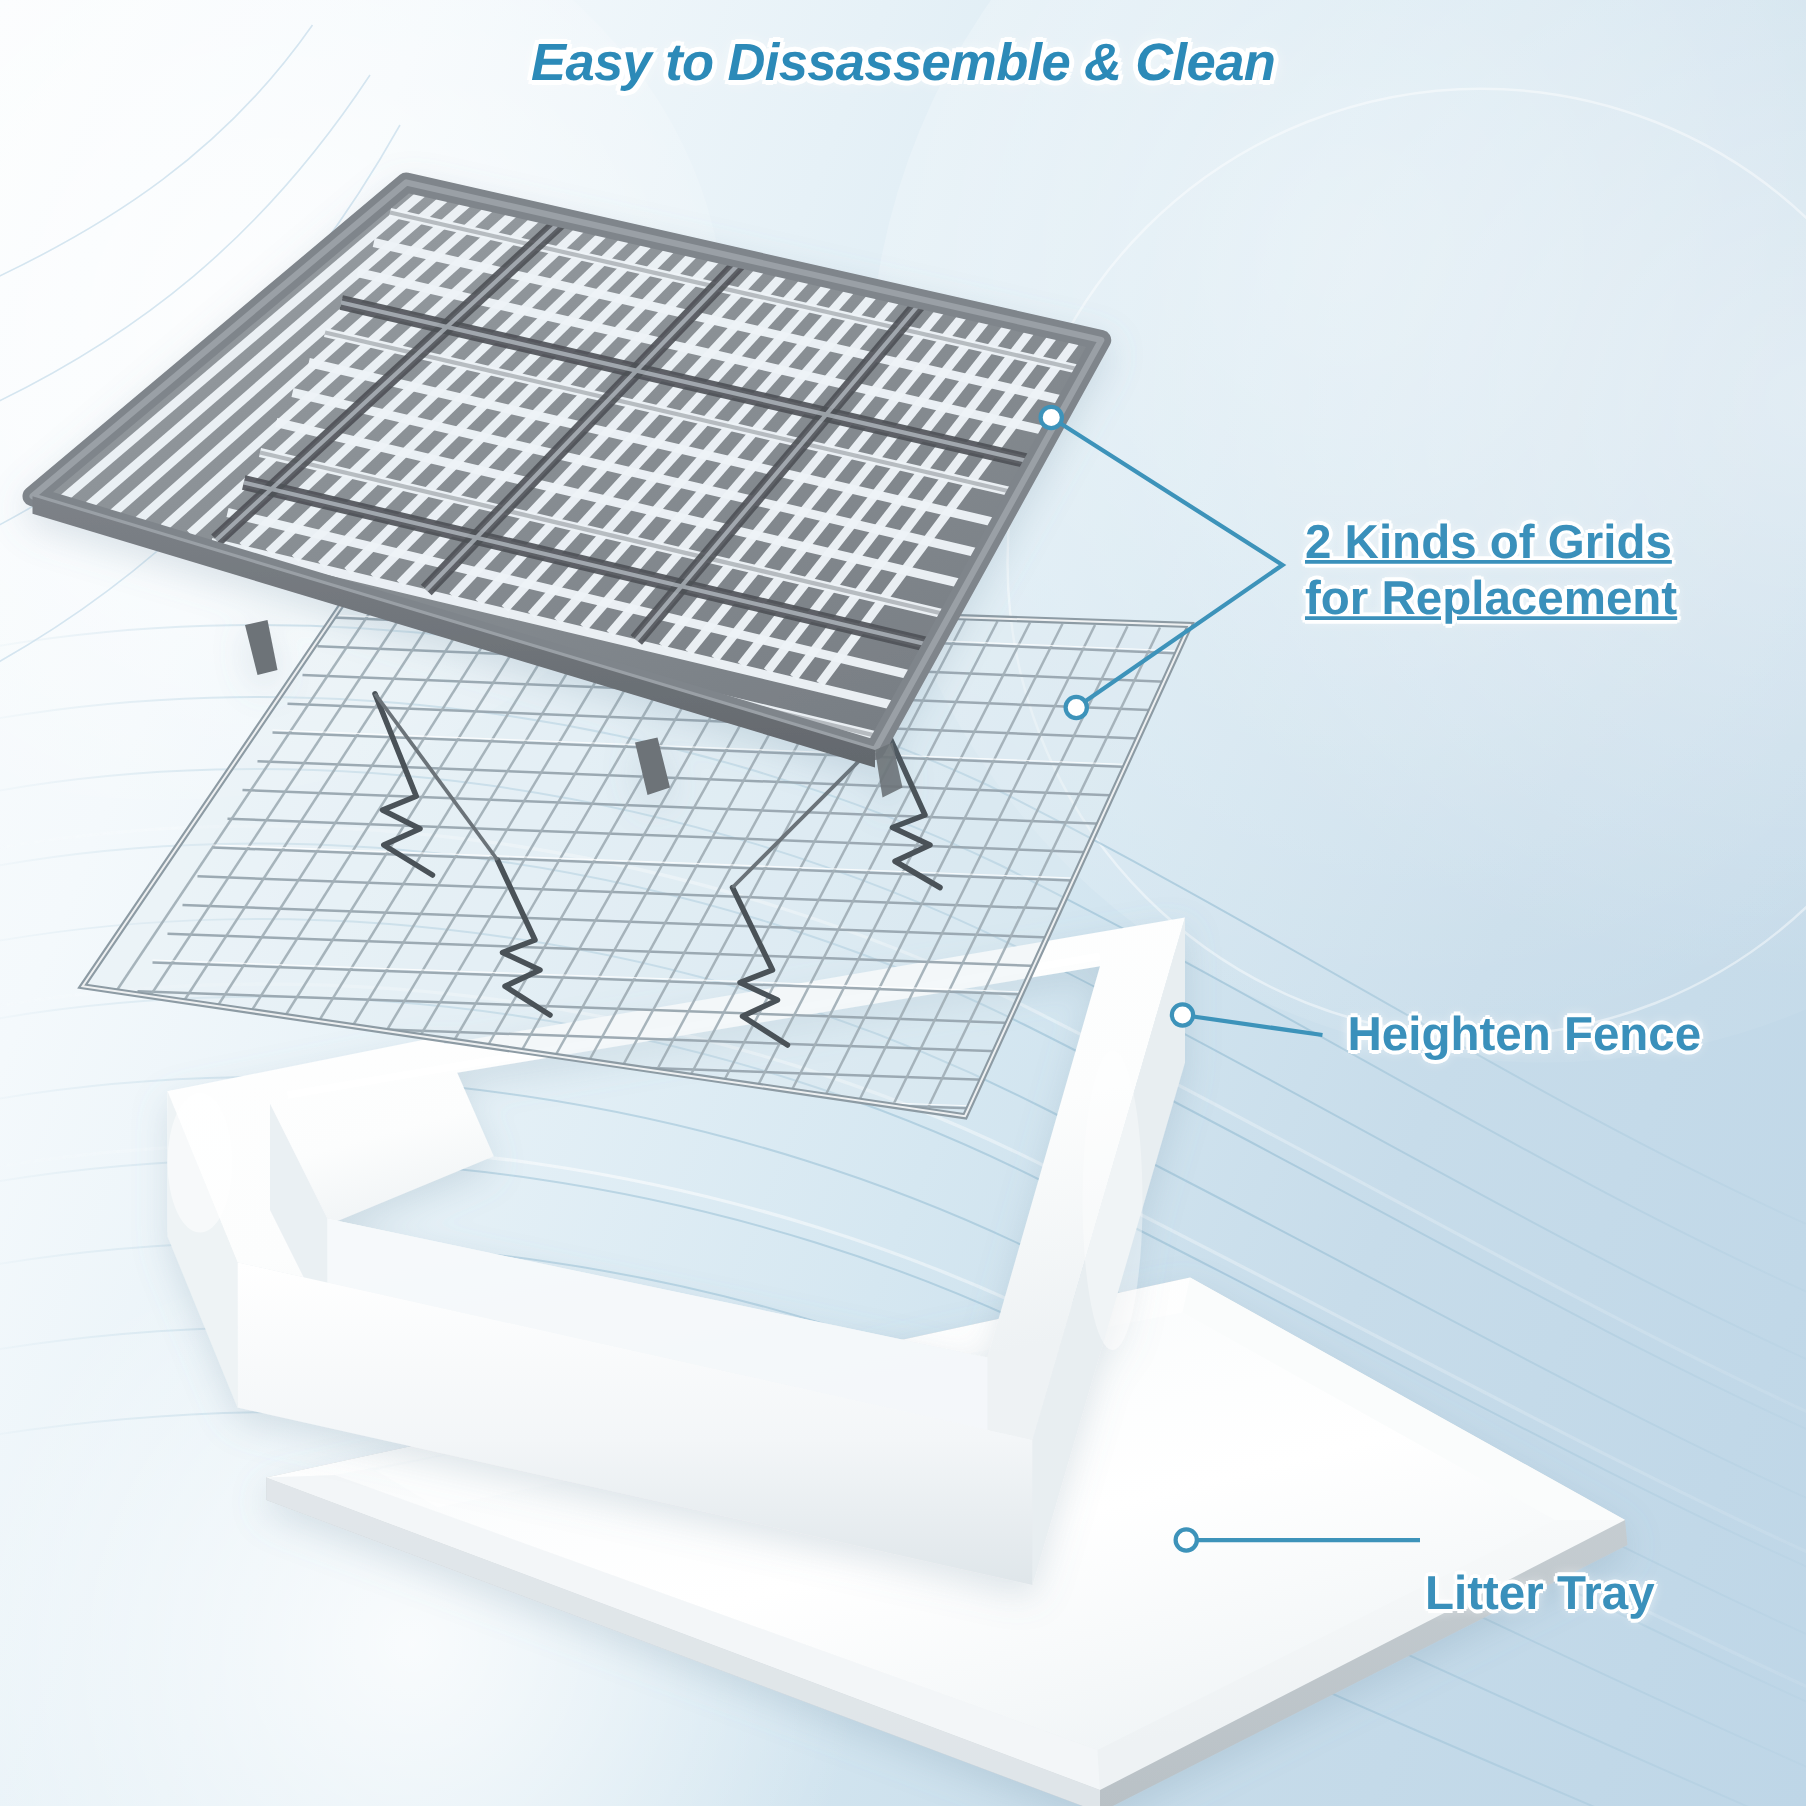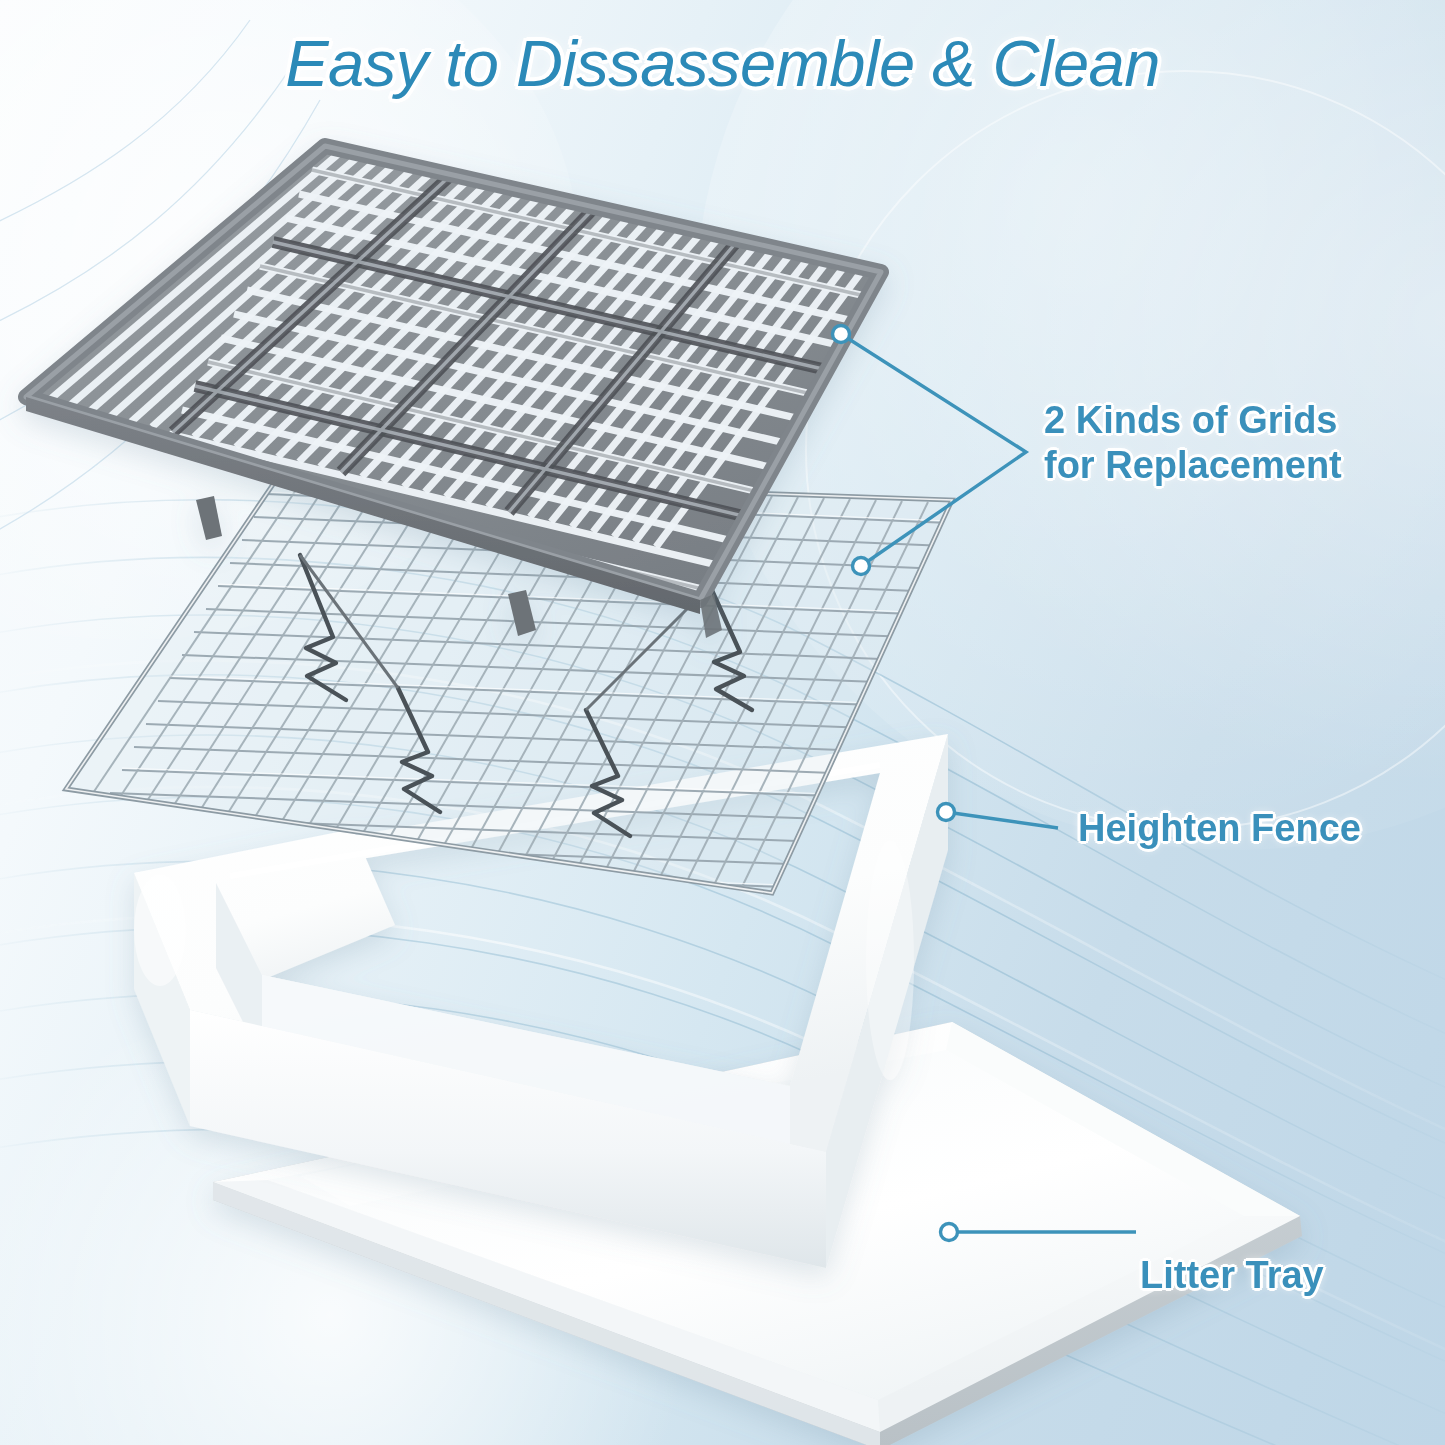--- a/index.html
+++ b/index.html
@@ -38,21 +38,21 @@
   #glow-bottom {
     position:absolute; left:-80px; bottom:-180px; width:820px; height:620px;
     border-radius:50%;
     background:radial-gradient(circle, rgba(255,255,255,0.8), rgba(255,255,255,0) 70%);
   }
 
   
   #title {
     position:absolute; left:0; top:26px; width:1445px;
     text-align:center;
-    font-size:65px; font-weight:normal; font-style:italic;
+    font-size:42px; font-weight:bold; font-style:italic;
     letter-spacing:-0.5px;
     color:#2c8ab8;
     -webkit-text-stroke:0px;
     text-shadow:
       -3px -3px 0 #ffffff,  3px -3px 0 #ffffff,
       -3px  3px 0 #ffffff,  3px  3px 0 #ffffff,
       -4px  0   0 #ffffff,  4px  0   0 #ffffff,
        0   -4px 0 #ffffff,  0    4px 0 #ffffff,
        0 0 14px rgba(255,255,255,0.95);
     white-space:nowrap;
@@ -64,21 +64,21 @@
     font-size:38px; font-weight:bold; line-height:1.18;
     color:#3a90bb;
     text-shadow:
       -2px -2px 0 #ffffff, 2px -2px 0 #ffffff,
       -2px  2px 0 #ffffff, 2px  2px 0 #ffffff,
       -3px  0   0 #ffffff, 3px  0   0 #ffffff,
        0   -3px 0 #ffffff, 0    3px 0 #ffffff,
        0 0 10px rgba(255,255,255,0.9);
     white-space:pre-line;
   }
-  #label-grids  { left:1044px; top:398px; }
+  #label-grids  { left:1044px; top:412px;text-decoration:underline; }
   #label-fence  { left:1062px; top:806px;margin-left:16px; }
   #label-tray   { left:1140px; top:1253px; }
 
   
   #leaders { position:absolute; inset:0; }
 
   
   #product { position:absolute; inset:0; }
 </style>
 </head>

